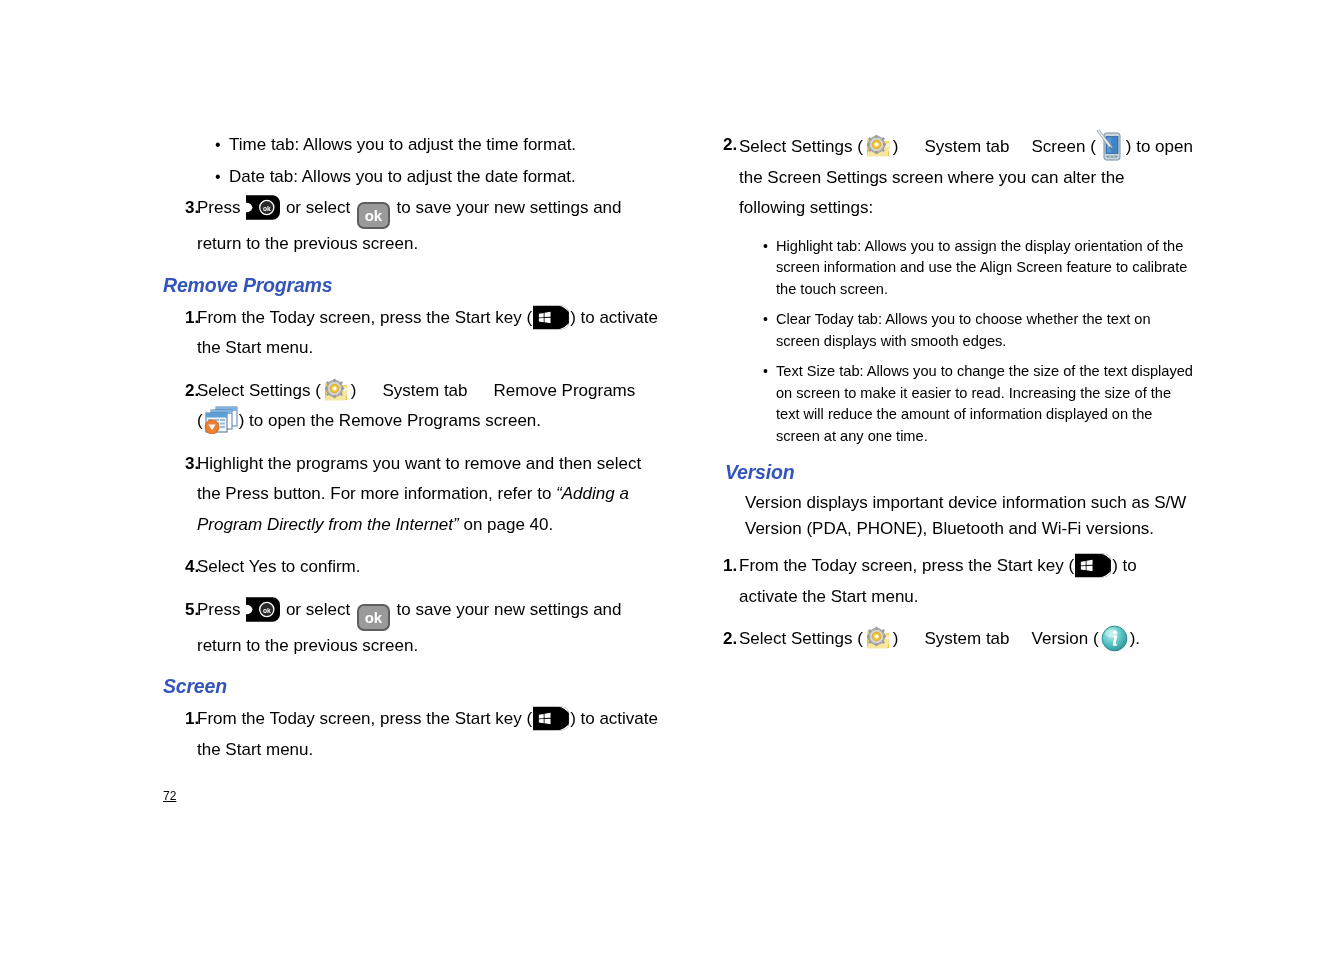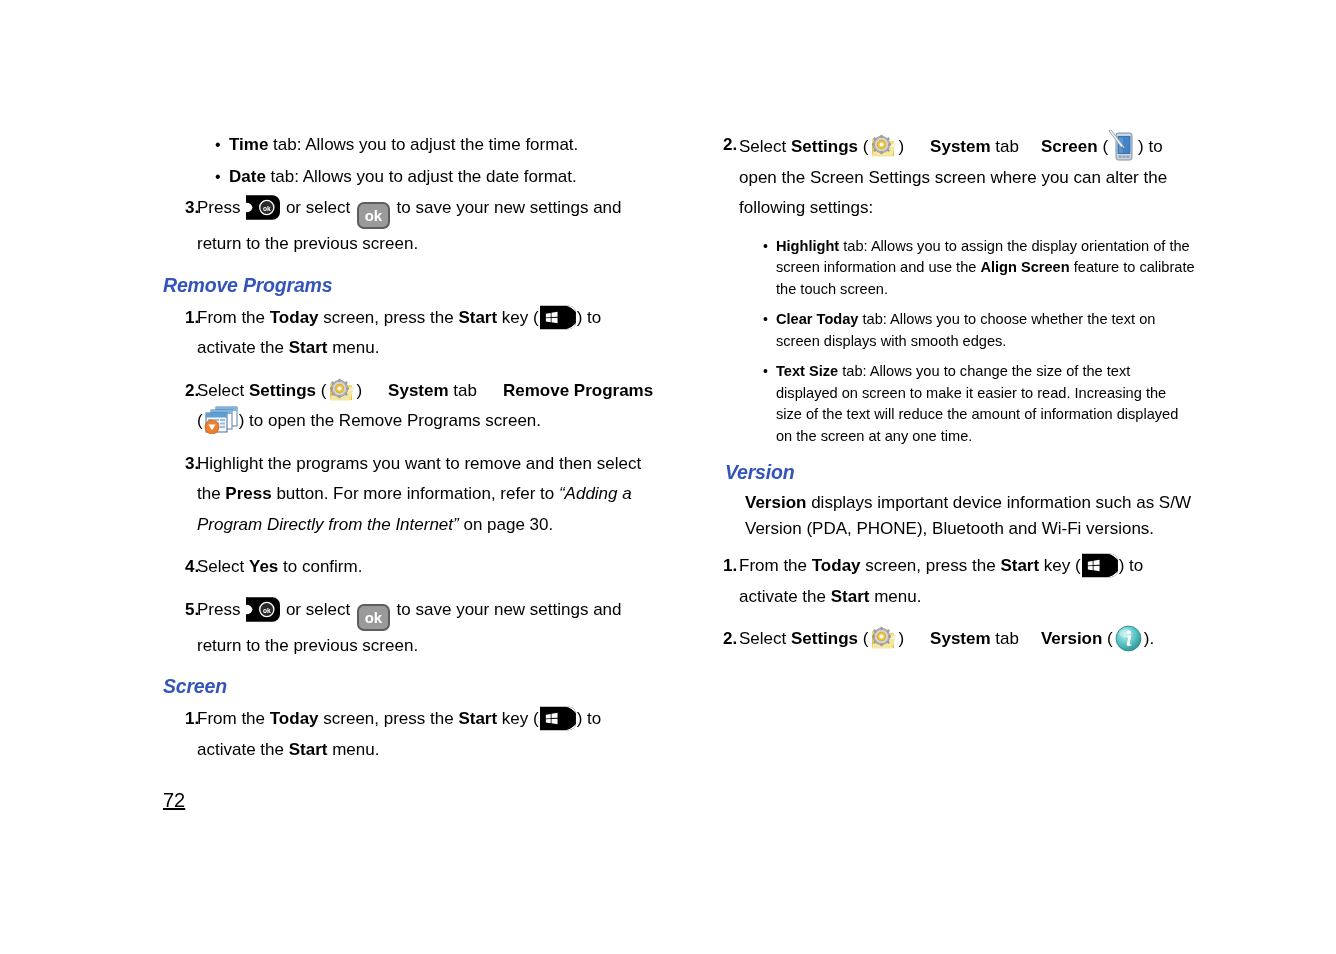--- a/index.html
+++ b/index.html
@@ -95,29 +95,29 @@
     line-height: 21.5px;
   }
 
   .para {
     font-size: 17px;
     line-height: 25.5px;
     margin: 0 0 4px 0;
     padding-left: 40px;
   }
 
-  b, .b { font-weight: bold; }
+  b, .b { font-weight: normal; }
   i, .i { font-style: italic; }
 
   
   .folio {
     position: absolute;
     left: 163px;
     top: 789px;
-    font-size: 20px;
+    font-size: 12px;
     color: #000;
     text-decoration: underline;
   }
 
   
   .icn {
     display: inline-block;
     vertical-align: middle;
     position: relative;
     border-radius: 7px;
@@ -251,21 +251,21 @@
                 <rect x="10" y="20" width="5" height="2"></rect>
                 <rect x="16" y="20" width="5" height="2"></rect>
               </g>
               <circle cx="8" cy="21" r="7" fill="#ef7f2e" stroke="#c9601a" stroke-width="0.8"></circle>
               <path d="M4.4,18.6 H11.6 L8,24.2 Z" fill="#ffffff"></path>
             </svg></span><span>) to open the Remove Programs screen.</span></span>
     </div>
 
     <div class="step">
       <span class="step-num">3.</span>
-      <span class="step-body"><span>Highlight the programs you want to remove and then select the </span><b>Press</b><span> button. For more information, refer to </span><i>“Adding a Program Directly from the Internet”</i><span>  on page 30.</span></span>
+      <span class="step-body"><span>Highlight the programs you want to remove and then select the </span><b>Press</b><span> button. For more information, refer to </span><i>“Adding a Program Directly from the Internet”</i><span>  on page 40.</span></span>
     </div>
 
     <div class="step">
       <span class="step-num">4.</span>
       <span class="step-body"><span>Select </span><b>Yes</b><span> to confirm.</span></span>
     </div>
 
     <div class="step">
       <span class="step-num">5.</span>
       <span class="step-body"><span>Press </span><span class="icn icon-okkey"><svg viewBox="0 0 36 26" width="34" height="25">

